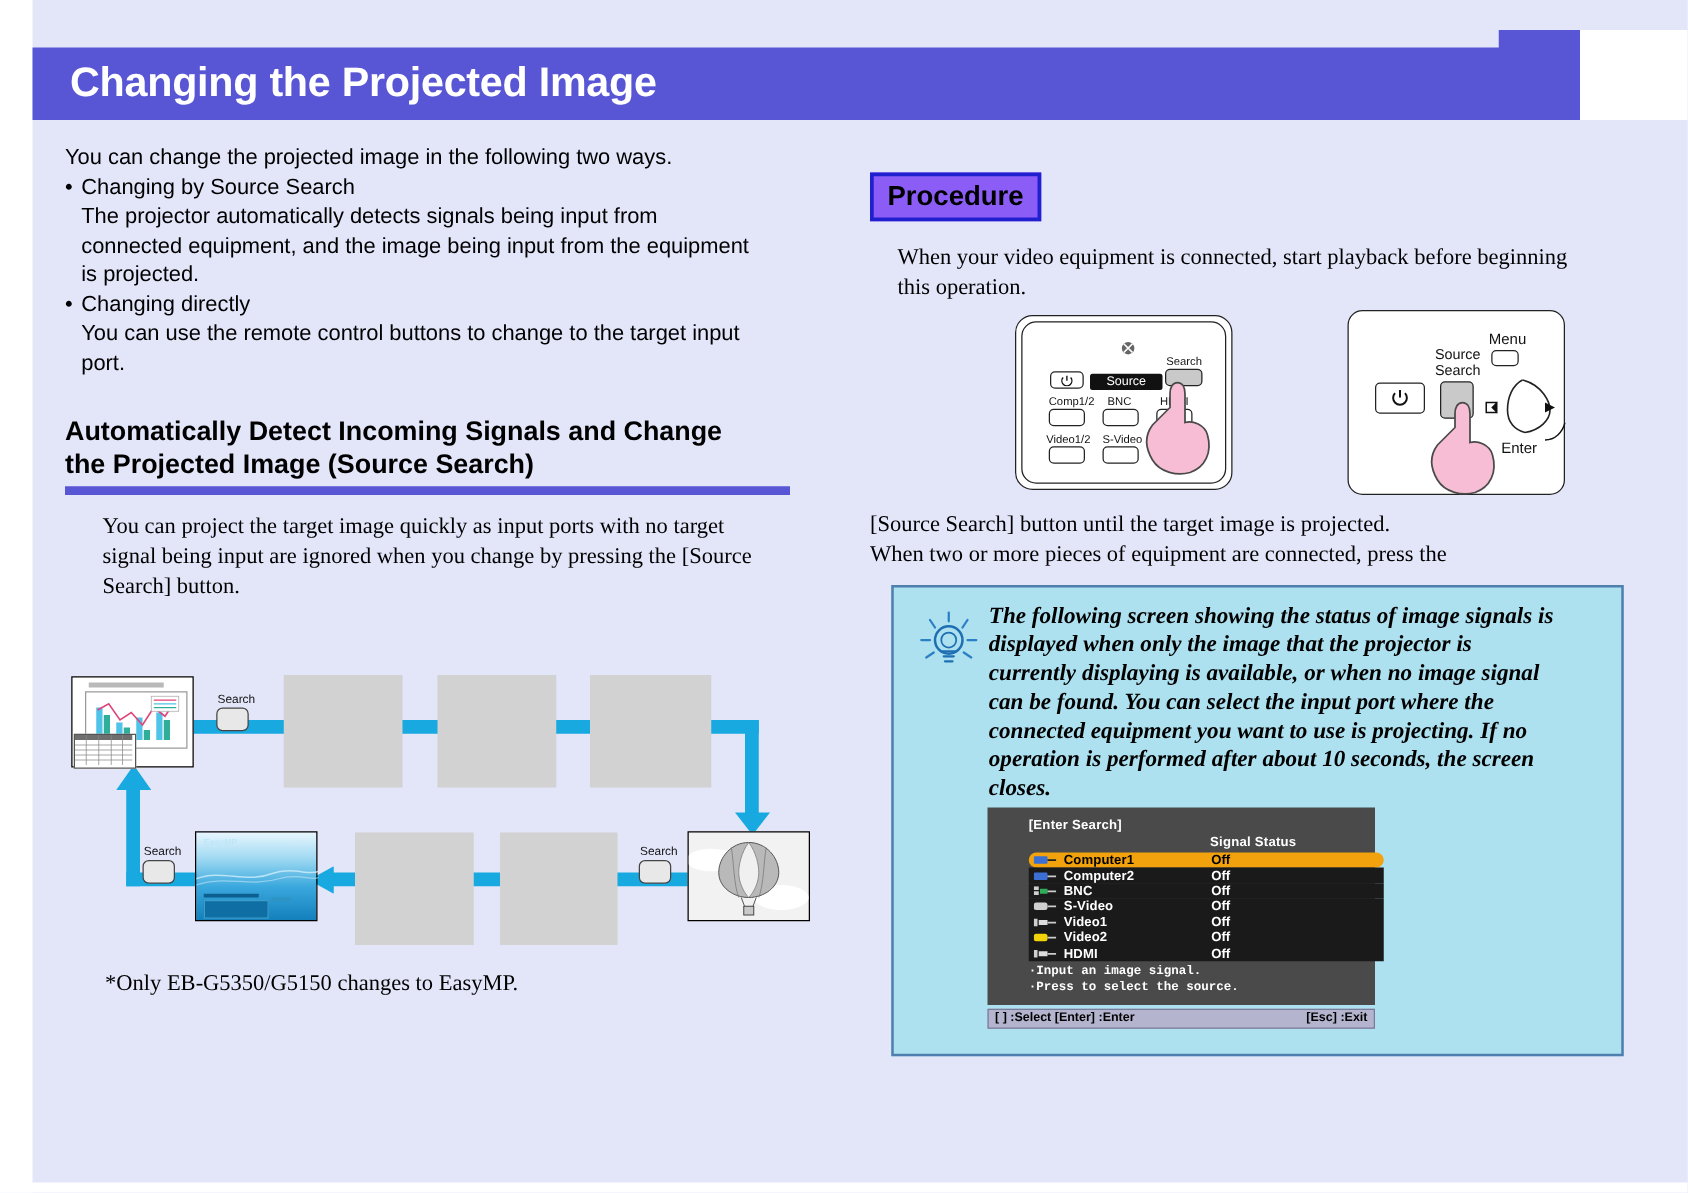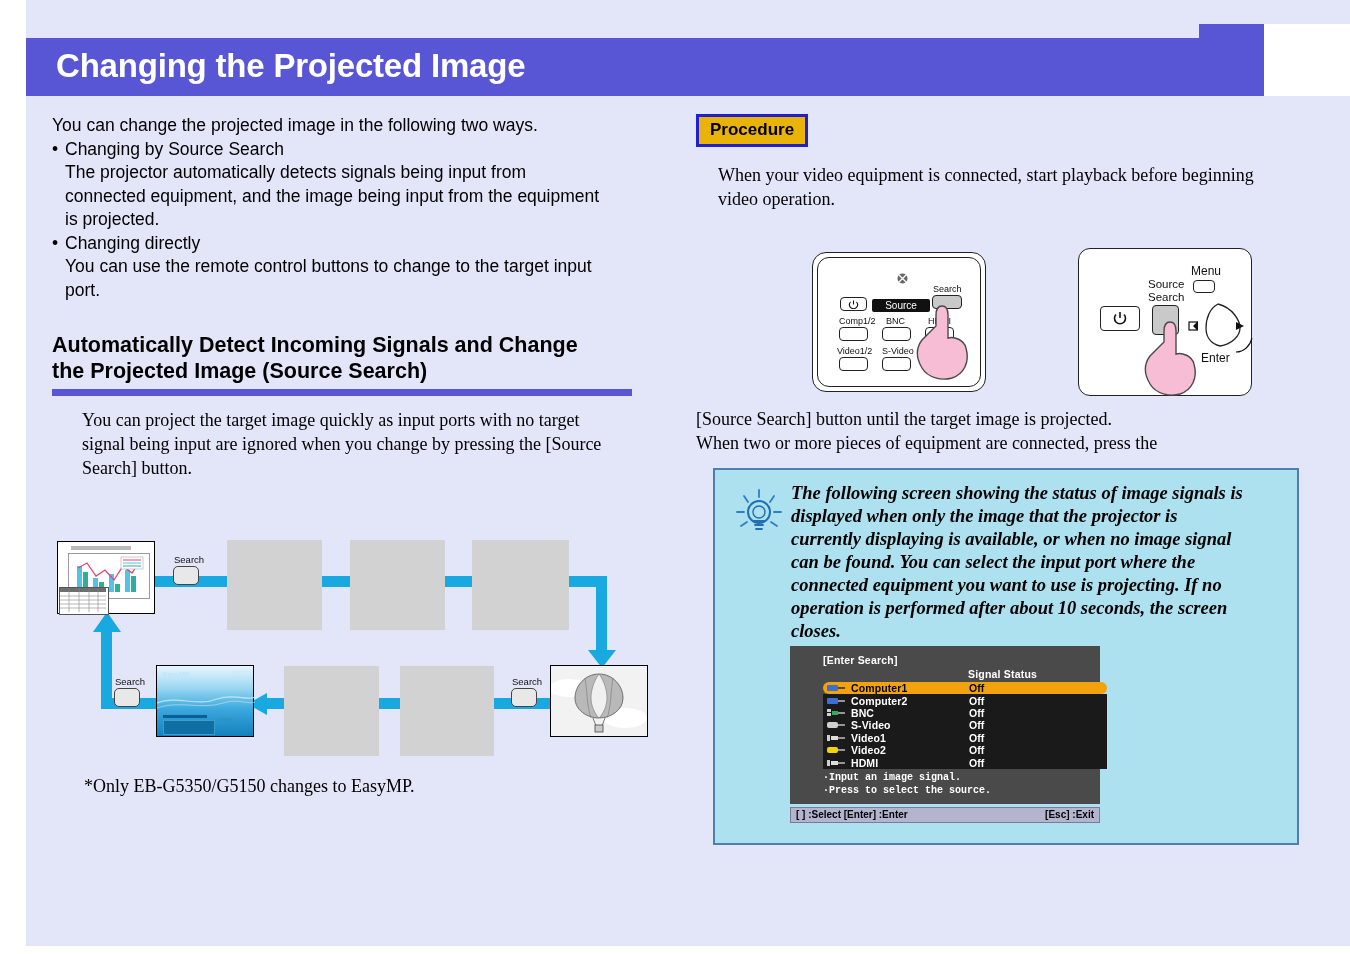--- a/index.html
+++ b/index.html
@@ -78,23 +78,23 @@
     position:absolute;font-family:"Liberation Sans",sans-serif;
     font-size:9.5px;color:#111;
   }
   .footnote{
     position:absolute;left:84px;top:776px;
     font-family:"Liberation Serif",serif;font-size:18px;color:#000;
   }
 
   
   .proc-box{
-    display:inline-block;border:3px solid #2020cf;background:#eab308;
+    display:inline-block;border:3px solid #2020cf;background:#8b5cf6;
     padding:3px 11px 4px 11px;
-    font-family:"Liberation Sans",sans-serif;font-size:17px;font-weight:bold;color:#000;
+    font-family:"Liberation Sans",sans-serif;font-size:22px;font-weight:bold;color:#000;margin-top:24px;
   }
   .proc-text{margin-top:16px;margin-left:22px;width:586px;}
 
   
   .devices{position:absolute;left:696px;top:246px;width:610px;height:152px;}
   .remote{
     position:absolute;left:116px;top:6px;width:174px;height:140px;
     border:1.6px solid #222;border-radius:14px;background:#fff;box-sizing:border-box;
   }
   .remote-inner{
@@ -316,21 +316,21 @@
     <div class="search-lbl" style="left:63px;top:140px;">Search</div>
     <div class="search-btn" style="left:62px;top:152px;"></div>
   </div>
 
   <div class="footnote">*Only EB-G5350/G5150 changes to EasyMP.</div>
 
   <div class="col-right">
     <div class="proc-box">Procedure</div>
     <div class="proc-text body-serif">
       <div>When your video equipment is connected, start playback before beginning</div>
-      <div>video operation.</div>
+      <div>this operation.</div>
     </div>
   </div>
 
   <div class="devices">
 
     <div class="remote"></div>
     <div class="remote-inner"></div>
 
     <svg style="position:absolute;left:200px;top:26px;" width="13" height="13">
       <circle cx="6.5" cy="6.5" r="5" fill="#666"></circle>

